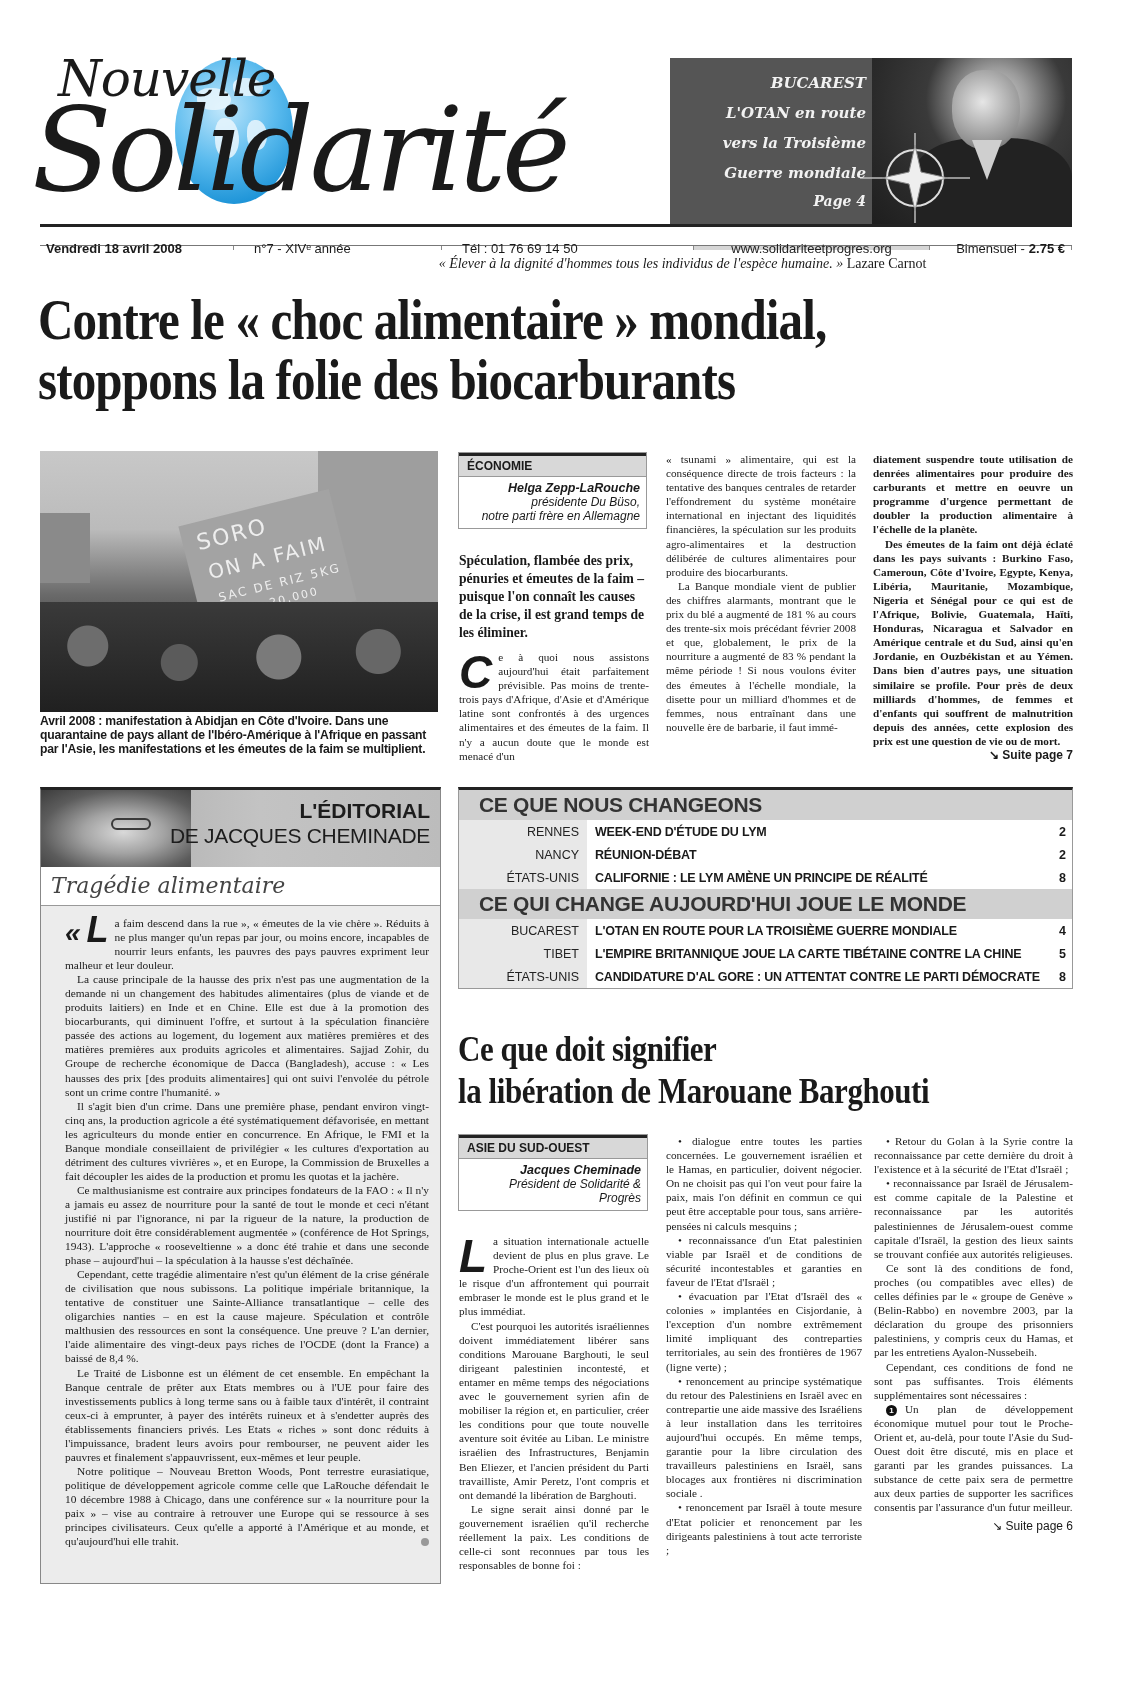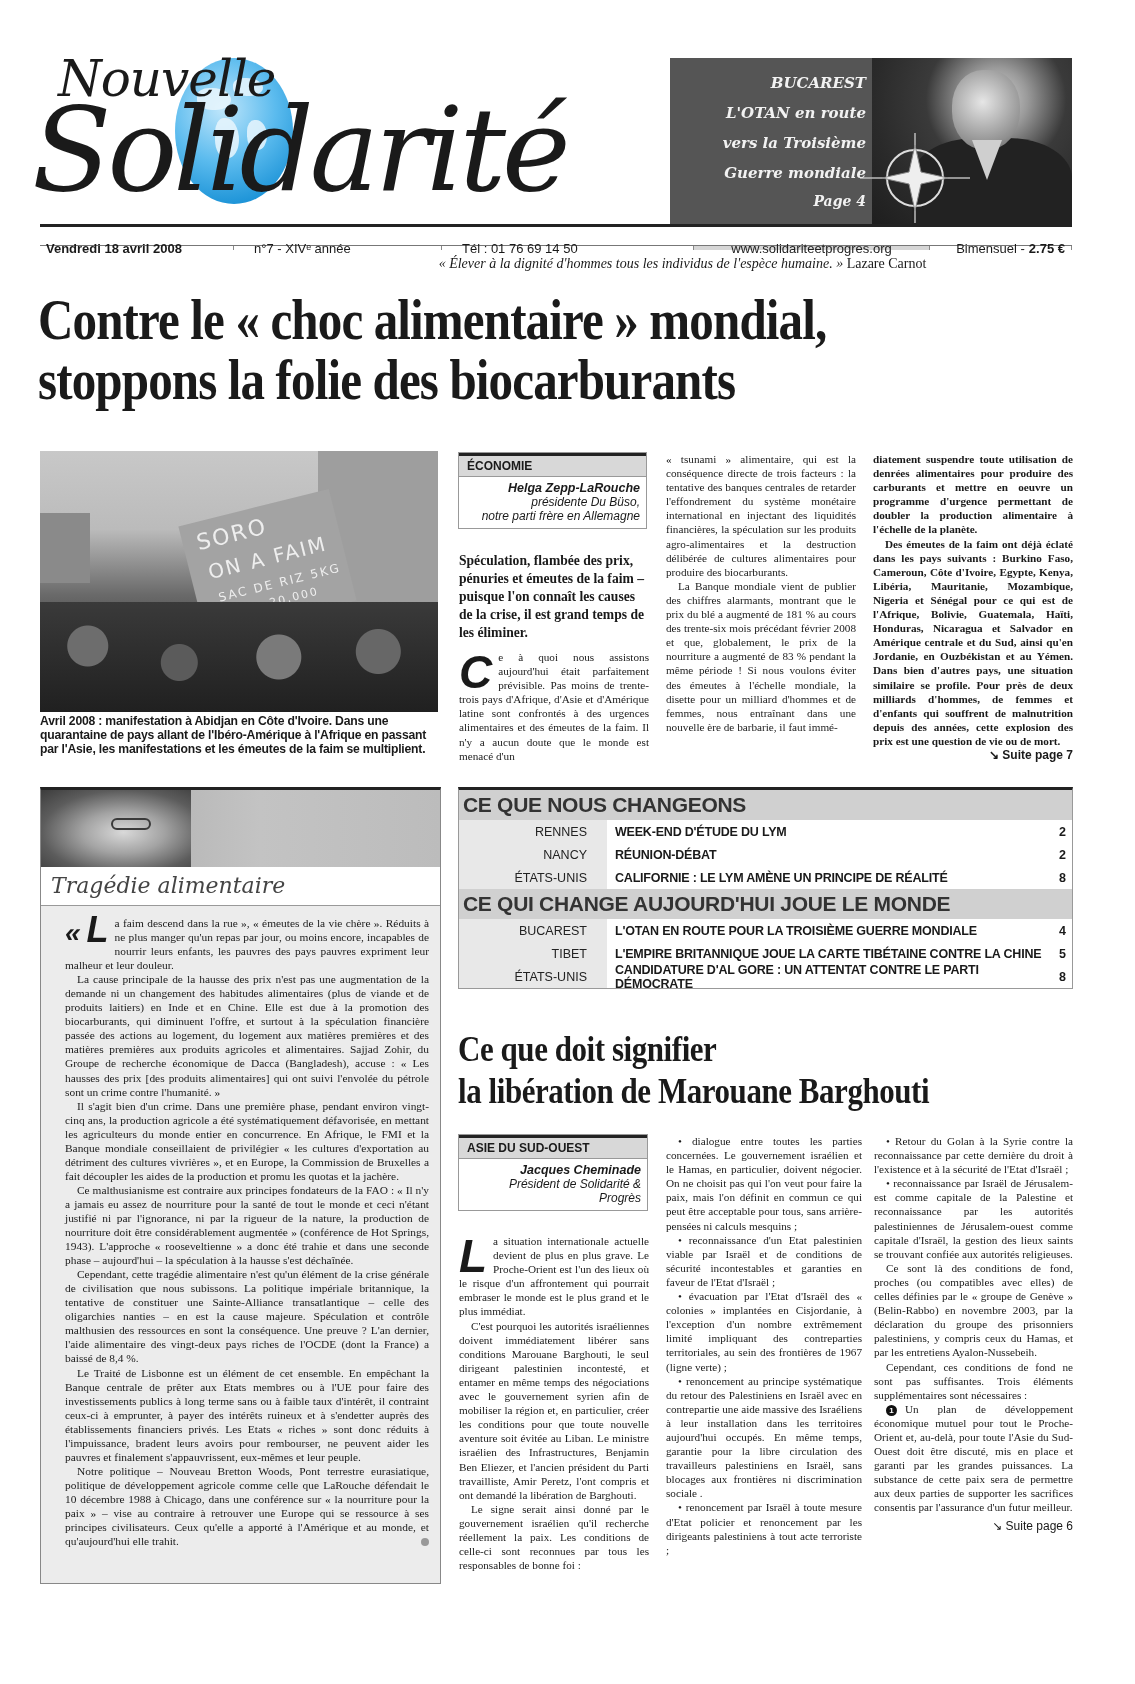--- a/index.html
+++ b/index.html
@@ -87,23 +87,23 @@
   #editorial-title { background: #fff; font-family: "DejaVu Serif", serif; font-style: italic; font-size: 22px; color: #444; padding: 6px 10px 7px 10px; border-bottom: 1px solid #999; }
   #editorial-body { padding: 10px 11px 0 24px; font-size: 11.4px; line-height: 14.05px; text-align: justify; }
   #editorial-body p { text-indent: 12px; }
   #editorial-body p.first { text-indent: 0; }
   .quote-cap { float: left; font-family: "Liberation Sans", sans-serif; font-size: 36px; line-height: 28px; margin: 0 6px 0 0; font-style: italic; font-weight: bold; }
   .quote-cap .q { font-size: 28px; margin-right: 6px; }
   .endmark { display: inline-block; width: 8px; height: 8px; border-radius: 50%; background: #999; float: right; margin-top: 4px; }
 
   
   #toc { left: 458px; top: 787px; width: 615px; border: 1px solid #999; border-top: 3px solid #222; font-family: "Liberation Sans", sans-serif; }
-  .toc-head { background: #d0d0d0; font-weight: bold; font-size: 21px; color: #333; padding: 2px 4px; line-height: 26px; letter-spacing: -0.3px; transform-origin: left; }
+  .toc-head { background: #d0d0d0; font-weight: bold; font-size: 21px; color: #333; padding: 2px 20px; line-height: 26px; letter-spacing: -0.3px; transform-origin: left; }
   .toc-row { display: flex; height: 23px; align-items: center; font-size: 12.5px; }
-  .toc-loc { width: 148px; text-align: right; padding-right: 20px; background: #e8e8e8; height: 100%; display: flex; align-items: center; justify-content: flex-end; color: #222; }
+  .toc-loc { width: 128px; text-align: right; padding-right: 8px; background: #e8e8e8; height: 100%; display: flex; align-items: center; justify-content: flex-end; color: #222; }
   .toc-title { flex: 1; font-weight: bold; padding-left: 8px; letter-spacing: -0.2px; }
   .toc-page { width: 22px; text-align: right; padding-right: 6px; font-weight: bold; }
 
   
   #headline2 { left: 458px; top: 1028px; font-size: 36px; line-height: 42px; font-weight: bold; transform: scaleX(0.86); transform-origin: left top; letter-spacing: -0.5px; width: 720px; }
   #asie-box { left: 458px; top: 1134px; width: 190px; }
   #art2-col1 { left: 459px; top: 1234px; width: 190px; }
   #art2-col2 { left: 666px; top: 1134px; width: 196px; }
   #art2-col3 { left: 874px; top: 1134px; width: 199px; }
   .numcircle { display: inline-block; width: 11px; height: 11px; border-radius: 50%; background: #111; color: #fff; font-size: 8px; text-align: center; line-height: 11px; font-family: "Liberation Sans", sans-serif; font-weight: bold; margin-right: 8px; text-indent: 0; vertical-align: 0; }
@@ -196,20 +196,24 @@
   <p class="noindent">diatement suspendre toute utilisation de denrées alimentaires pour produire des carburants et mettre en oeuvre un programme d'urgence permettant de doubler la production alimentaire à l'échelle de la planète.</p>
   <p>Des émeutes de la faim ont déjà éclaté dans les pays suivants : Burkino Faso, Cameroun, Côte d'Ivoire, Egypte, Kenya, Libéria, Mauritanie, Mozambique, Nigeria et Sénégal pour ce qui est de l'Afrique, Bolivie, Guatemala, Haïti, Honduras, Nicaragua et Salvador en Amérique centrale et du Sud, ainsi qu'en Jordanie, en Ouzbékistan et au Yémen. Dans bien d'autres pays, une situation similaire se profile. Pour près de deux milliards d'hommes, de femmes et d'enfants qui souffrent de malnutrition depuis des années, cette explosion des prix est une question de vie ou de mort.</p>
   <div class="suite">↘ Suite page 7</div>
 </div>
 
 <div id="editorial" class="abs">
   <div id="editorial-header">
     <div id="editorial-portrait">
         <div class="glasses"></div>
       </div>
+    <div id="editorial-kicker">
+      <span class="k1">L'ÉDITORIAL</span>
+      <span class="k2">DE JACQUES CHEMINADE</span>
+    </div>
   </div>
   <div id="editorial-title">Tragédie alimentaire</div>
   <div id="editorial-body">
     <p class="first"><span class="quote-cap"><span class="q">«</span><span>L</span></span><span>a faim descend dans la rue », « émeutes de la vie chère ». Réduits à ne plus manger qu'un repas par jour, ou moins encore, incapables de nourrir leurs enfants, les pauvres des pays pauvres expriment leur malheur et leur douleur.</span></p>
     <p>La cause principale de la hausse des prix n'est pas une augmentation de la demande ni un changement des habitudes alimentaires (plus de viande et de produits laitiers) en Inde et en Chine. Elle est due à la promotion des biocarburants, qui diminuent l'offre, et surtout à la spéculation financière passée des actions au logement, du logement aux matières premières et des matières premières aux produits agricoles et alimentaires. Sajjad Zohir, du Groupe de recherche économique de Dacca (Bangladesh), accuse : « Les hausses des prix [des produits alimentaires] qui ont suivi l'envolée du pétrole sont un crime contre l'humanité. »</p>
     <p>Il s'agit bien d'un crime. Dans une première phase, pendant environ vingt-cinq ans, la production agricole a été systématiquement défavorisée, en mettant les agriculteurs du monde entier en concurrence. En Afrique, le FMI et la Banque mondiale conseillaient de privilégier « les cultures d'exportation au détriment des cultures vivrières », et en Europe, la Commission de Bruxelles a fait découpler les aides de la production et promu les quotas et la jachère.</p>
     <p>Ce malthusianisme est contraire aux principes fondateurs de la FAO : « Il n'y a jamais eu assez de nourriture pour la santé de tout le monde et ceci n'étant justifié ni par l'ignorance, ni par la rigueur de la nature, la production de nourriture doit être considérablement augmentée » (conférence de Hot Springs, 1943). L'approche « rooseveltienne » a donc été trahie et dans une seconde phase – aujourd'hui – la spéculation à la hausse s'est déchaînée.</p>
     <p>Cependant, cette tragédie alimentaire n'est qu'un élément de la crise générale de civilisation que nous subissons. La politique impériale britannique, la tentative de constituer une Sainte-Alliance transatlantique – celle des oligarchies nanties – en est la cause majeure. Spéculation et contrôle malthusien des ressources en sont la conséquence. Une preuve ? L'an dernier, l'aide alimentaire des vingt-deux pays riches de l'OCDE (dont la France) a baissé de 8,4 %.</p>
     <p>Le Traité de Lisbonne est un élément de cet ensemble. En empêchant la Banque centrale de prêter aux Etats membres ou à l'UE pour faire des investissements publics à long terme sans ou à faible taux d'intérêt, il contraint ceux-ci à emprunter, à payer des intérêts ruineux et à s'endetter auprès des établissements financiers privés. Les Etats « riches » sont donc réduits à l'impuissance, bradent leurs avoirs pour rembourser, ne peuvent aider les pauvres et finalement s'appauvrissent, eux-mêmes et leur peuple.</p>
     <p><span>Notre politique – Nouveau Bretton Woods, Pont terrestre eurasiatique, politique de développement agricole comme celle que LaRouche défendait le 10 décembre 1988 à Chicago, dans une conférence sur « la nourriture pour la paix » – vise au contraire à retrouver une Europe qui se ressource à ses principes civilisateurs. Ceux qu'elle a apporté à l'Amérique et au monde, et qu'aujourd'hui elle trahit.</span><span class="endmark"></span></p>

